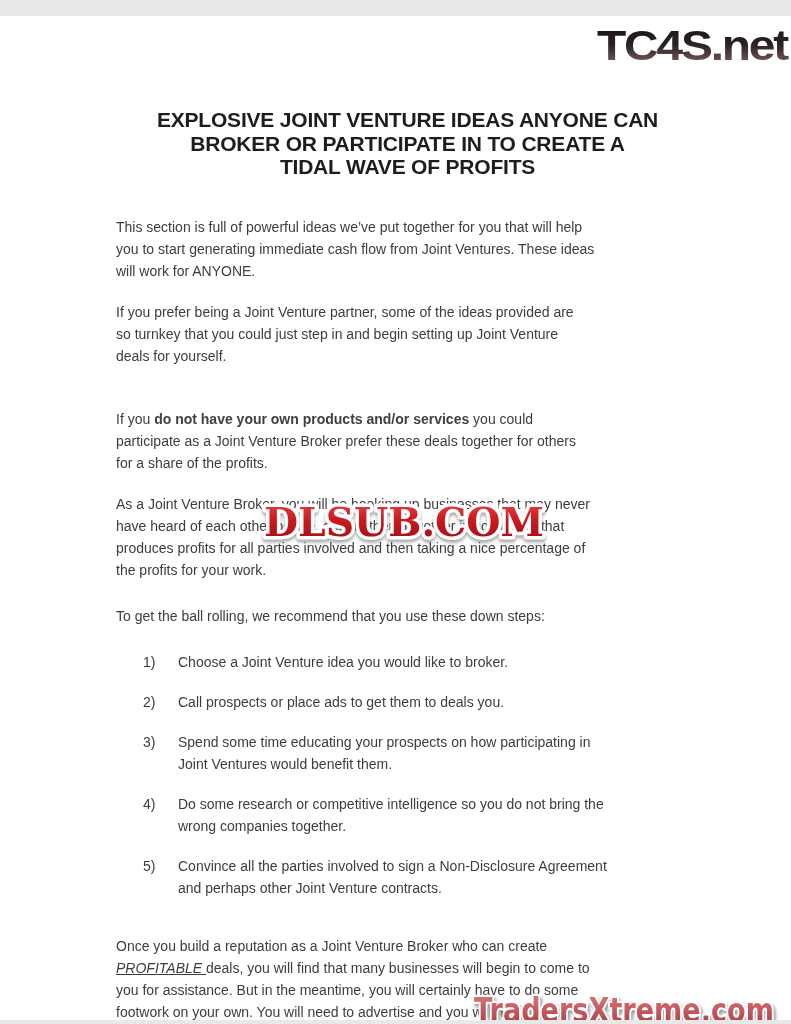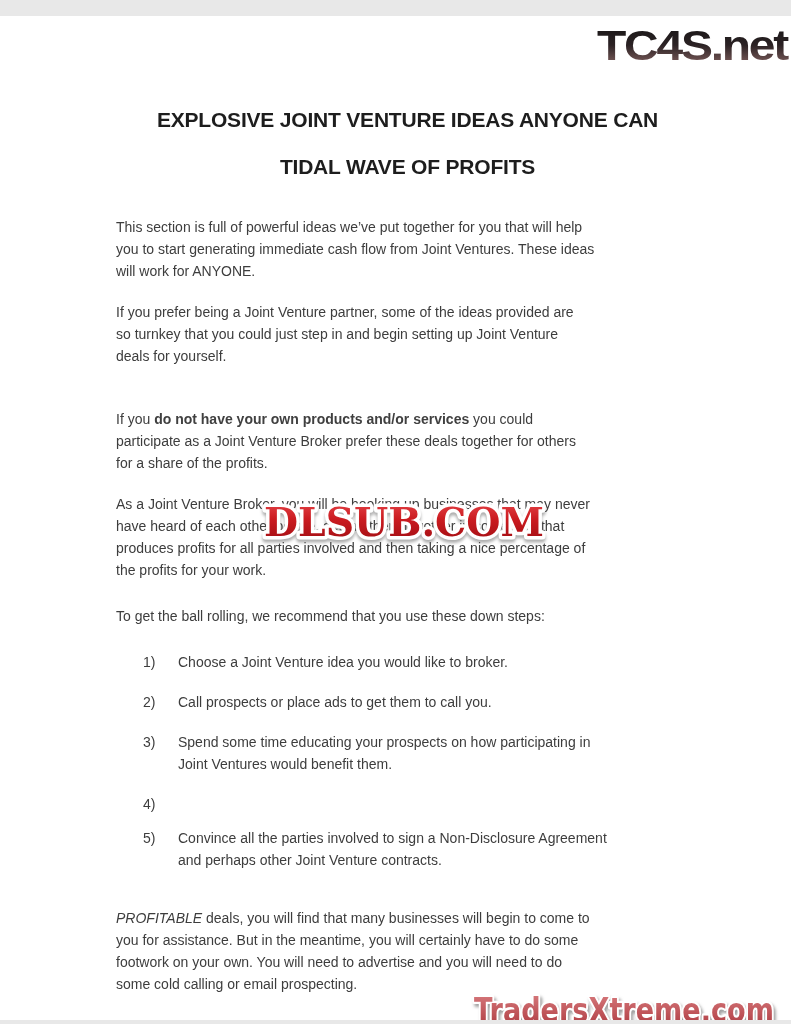--- a/index.html
+++ b/index.html
@@ -18,21 +18,21 @@
     color:#1d1d1d; letter-spacing:-0.2px;
   }
   
   .body-col {
     position:absolute; left:116px; top:200px; width:584px;
     font-size:14px; line-height:22px;
   }
   .para { margin:0 0 19px 0; white-space:pre-line; }
   .para.gap-lg { margin-bottom:24px; }
   .bold-seg { font-weight:bold; color:#404040; }
-  .em-seg { font-style:italic; }
+  .em-seg { font-style:italic; text-decoration:underline; }
   
   .steps { list-style:none; margin:0 0 0 0; padding:0; }
   .steps li { position:relative; margin:0 0 18px 0; padding-left:62px; min-height:16px; }
   .steps li:last-child { margin-bottom:14px; }
   .steps .num { position:absolute; left:27px; top:0; }
   .steps .li-text { white-space:pre-line; display:inline-block; }
   
   .watermark { position:absolute; left:254px; top:474px; width:300px; height:64px; pointer-events:none; }
   
   .tx-logo { position:absolute; left:466px; top:969px; width:316px; height:52px; }
@@ -48,21 +48,21 @@
         <stop offset="0%" stop-color="#141414"></stop>
         <stop offset="50%" stop-color="#2b2224"></stop>
         <stop offset="100%" stop-color="#8f6a68"></stop>
       </linearGradient>
     </defs>
     <text x="196" y="41" text-anchor="end" font-family="Liberation Sans, sans-serif" font-size="43" font-weight="bold" letter-spacing="-2" textLength="190" lengthAdjust="spacingAndGlyphs" fill="url(#tcg)">TC4S.net</text>
   </svg>
 
   <div class="headline">
     <span>EXPLOSIVE JOINT VENTURE IDEAS ANYONE CAN</span><br>
-    <br>
+    <span>BROKER OR PARTICIPATE IN TO CREATE A</span><br>
     <span>TIDAL WAVE OF PROFITS</span>
   </div>
 
   <div class="body-col">
 
     <p class="para">This section is full of powerful ideas we’ve put together for you that will help
 you to start generating immediate cash flow from Joint Ventures. These ideas
 will work for ANYONE.</p>
 
     <p class="para">If you prefer being a Joint Venture partner, some of the ideas provided are
@@ -82,40 +82,43 @@
 
     <p class="para gap-lg">To get the ball rolling, we recommend that you use these down steps:</p>
 
     <ol class="steps">
       <li>
         <span class="num">1)</span>
         <span class="li-text">Choose a Joint Venture idea you would like to broker.</span>
       </li>
       <li>
         <span class="num">2)</span>
-        <span class="li-text">Call prospects or place ads to get them to call you.</span>
+        <span class="li-text">Call prospects or place ads to get them to deals you.</span>
       </li>
       <li>
         <span class="num">3)</span>
         <span class="li-text">Spend some time educating your prospects on how participating in
 Joint Ventures would benefit them.</span>
       </li>
       <li>
         <span class="num">4)</span>
+        <span class="li-text">Do some research or competitive intelligence so you do not bring the
+wrong companies together.</span>
       </li>
       <li>
         <span class="num">5)</span>
         <span class="li-text">Convince all the parties involved to sign a Non-Disclosure Agreement
 and perhaps other Joint Venture contracts.</span>
       </li>
     </ol>
 
 
     <p class="para">
-      <span class="em-seg">PROFITABLE </span><span>deals, you will find that many businesses will begin to come to
+      <span>Once you build a reputation as a Joint Venture Broker who can create
+</span><span class="em-seg">PROFITABLE </span><span>deals, you will find that many businesses will begin to come to
 you for assistance. But in the meantime, you will certainly have to do some
 footwork on your own. You will need to advertise and you will need to do
 some cold calling or email prospecting.</span>
     </p>
 
   </div>
 
   <svg class="watermark" viewBox="0 0 300 64">
     <defs>
       <linearGradient id="wmg" x1="0" y1="0" x2="0" y2="1">

